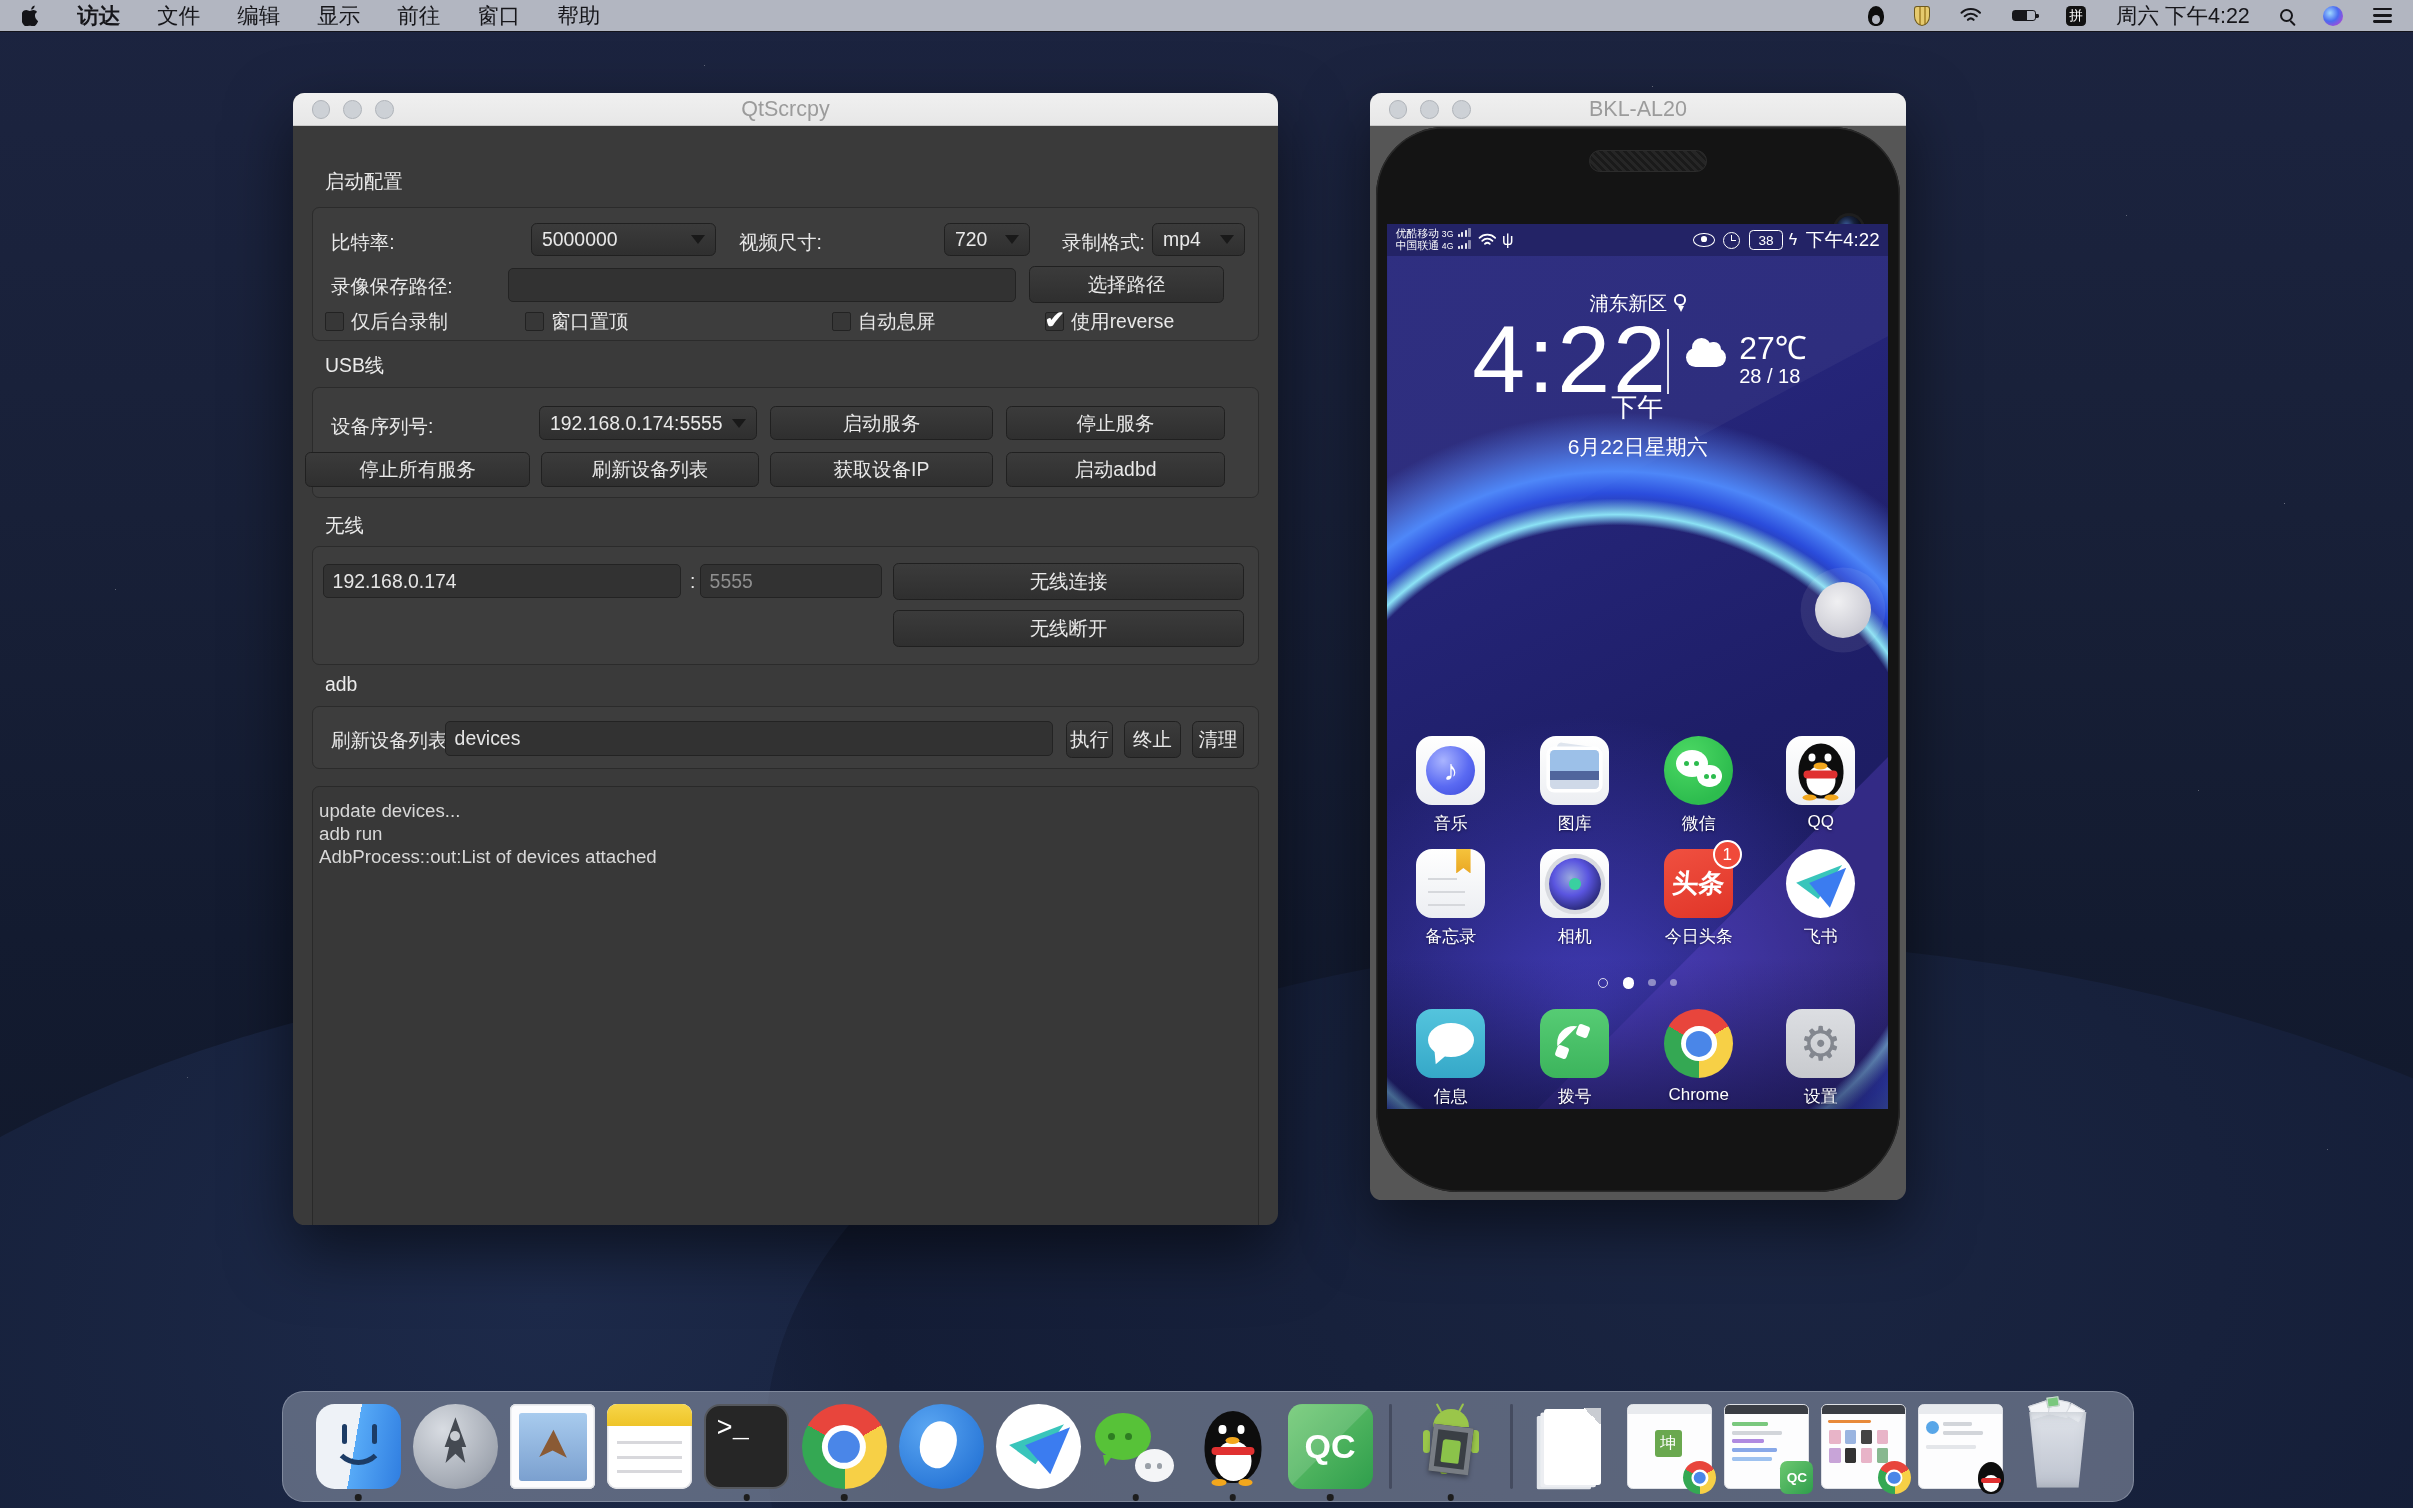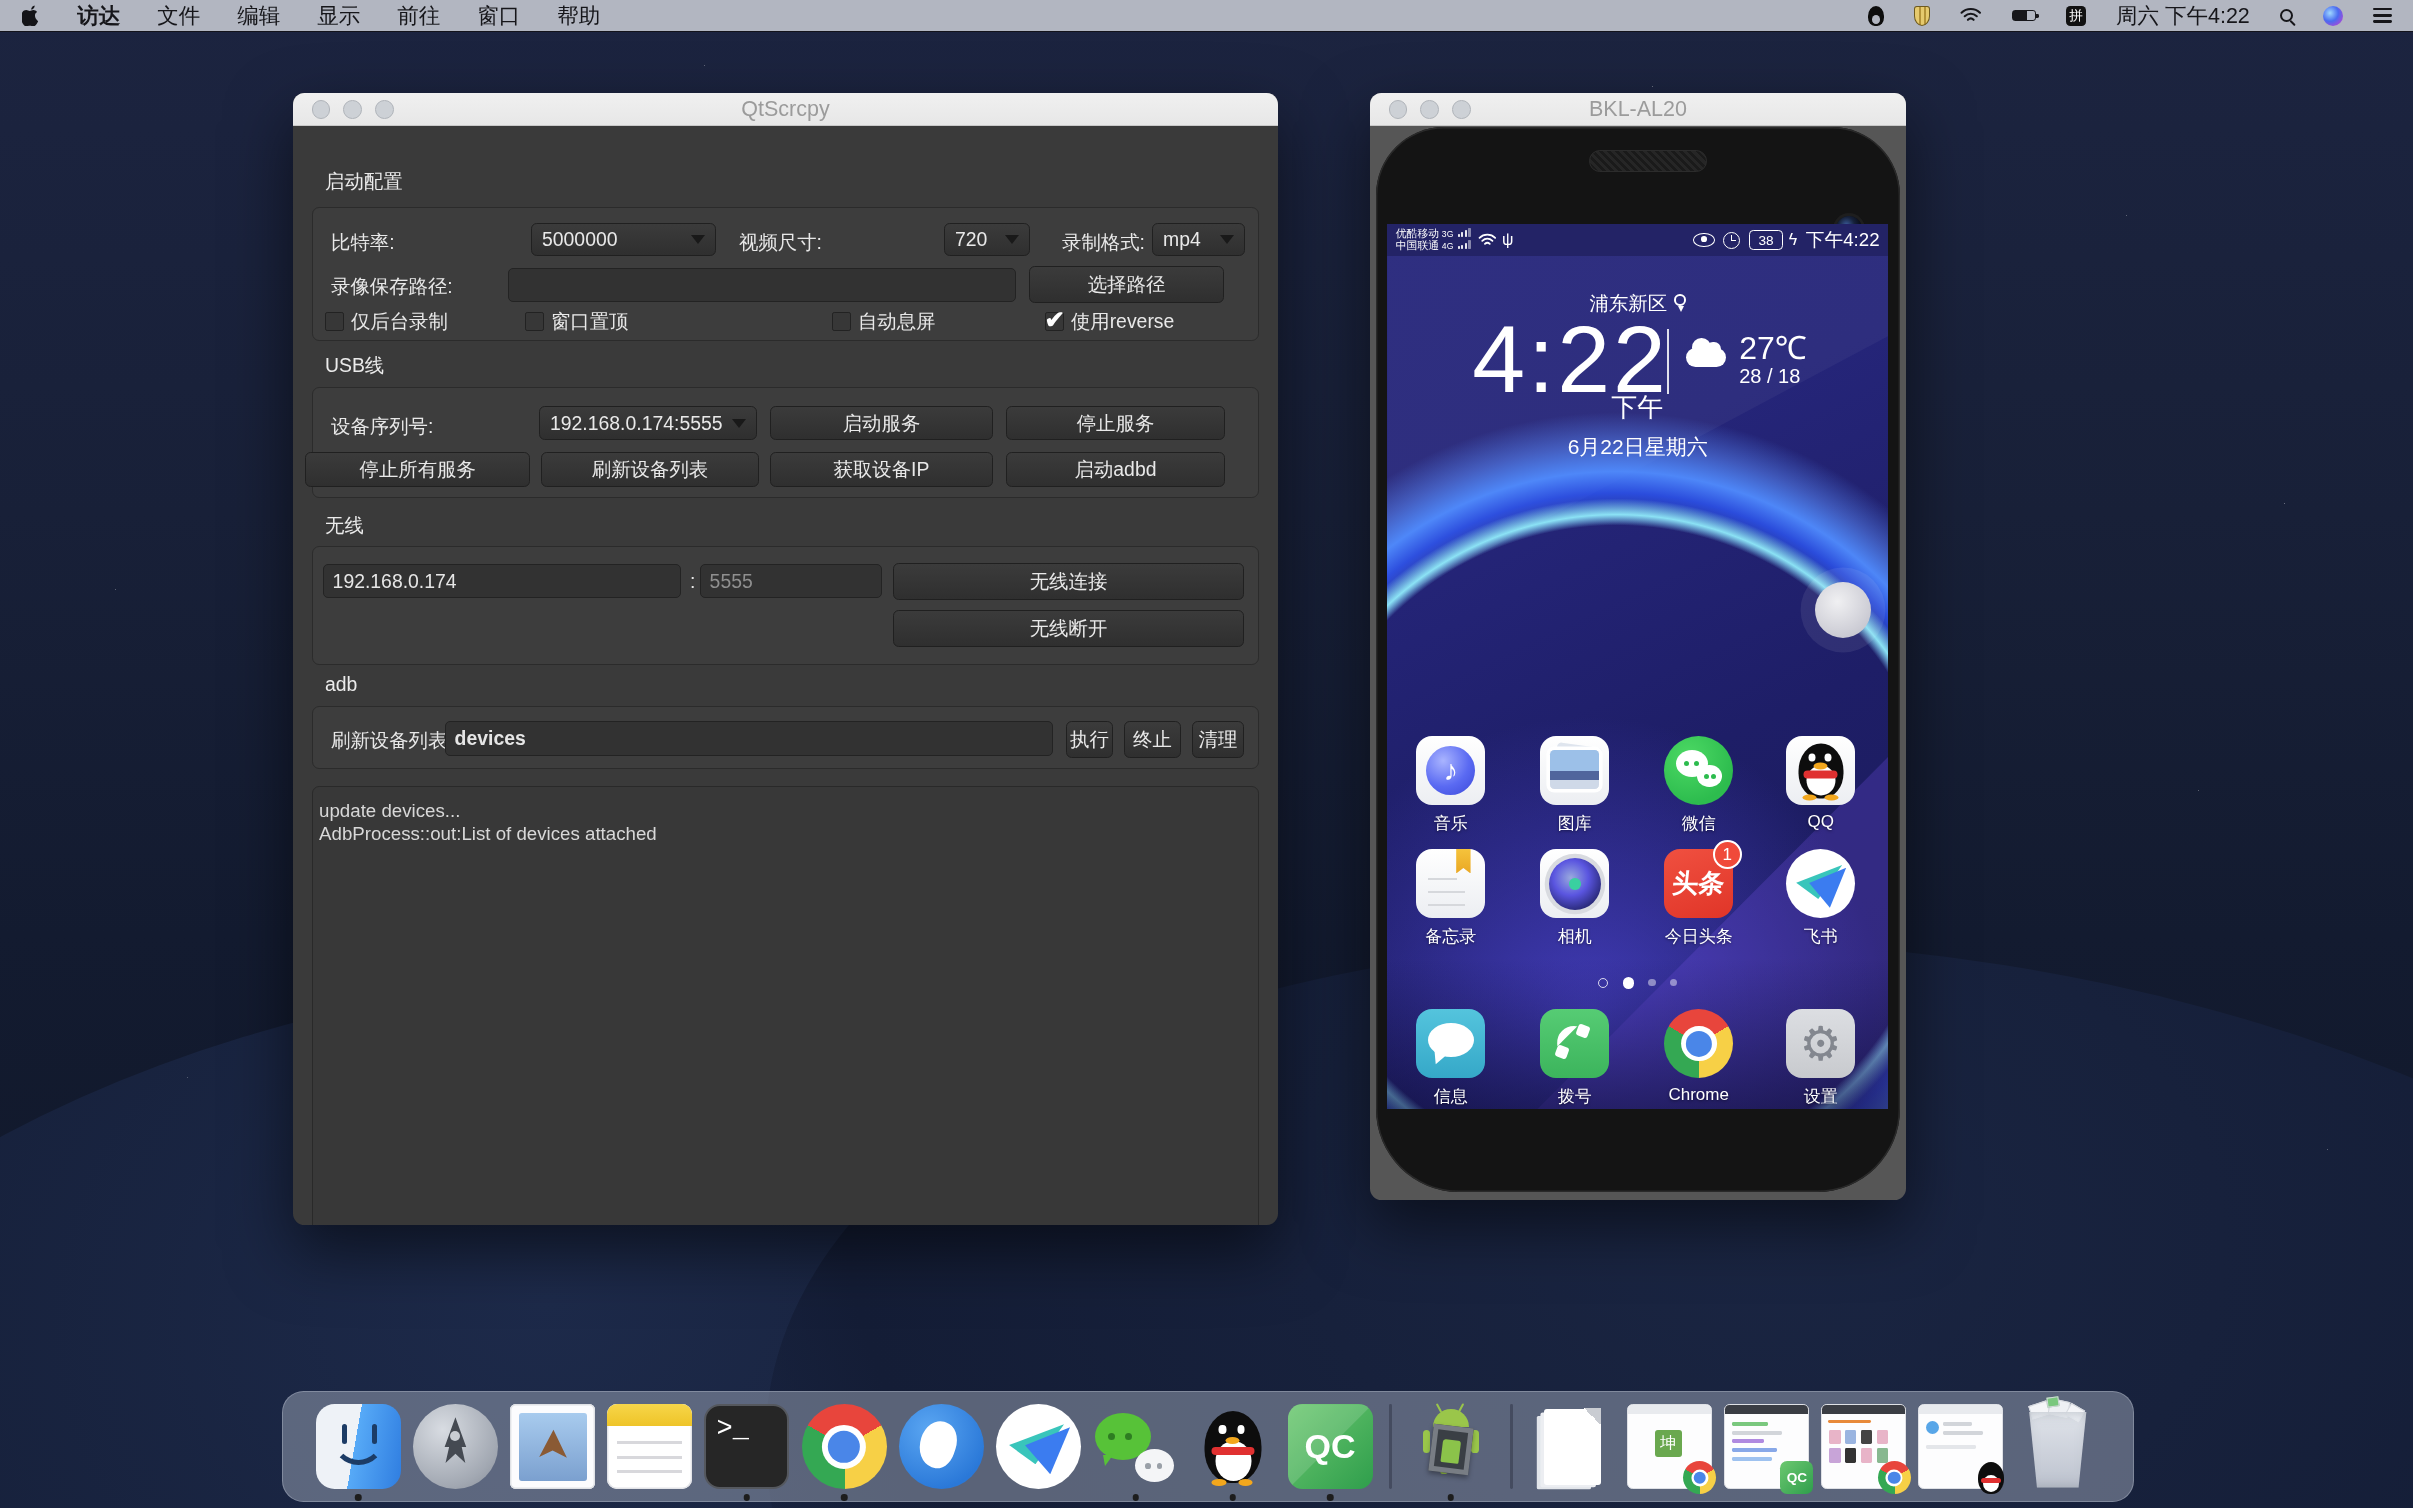--- a/index.html
+++ b/index.html
@@ -440,27 +440,28 @@
       <div class="qgroup" style="left:19.4px;top:420px;width:947px;height:119px"></div>
       <input class="qinput" style="left: 30px; top: 438px; width: 358px; height: 34px;" value="192.168.0.174">
       <div class="qlabel" style="left:397px;top:444px">:</div>
       <input class="qinput" style="left: 407px; top: 438px; width: 182px; height: 34px;" placeholder="5555">
       <div class="qbtn" style="left:600px;top:437px;width:351px;height:37px">无线连接</div>
       <div class="qbtn" style="left:600px;top:484px;width:351px;height:37px">无线断开</div>
 
       <div class="qsec" style="left:32px;top:547px">adb</div>
       <div class="qgroup" style="left:19.4px;top:580px;width:947px;height:63px"></div>
       <div class="qlabel" style="left:38px;top:601px">刷新设备列表:</div>
-      <input class="qinput" style="left: 152px; top: 595px; width: 608px; height: 35px; font-weight: bold;" value="devices">
+      <input class="qinput" style="left: 152px; top: 595px; width: 608px; height: 35px;" value="devices">
       <div class="qbtn" style="left:773px;top:595px;width:47px;height:37px">执行</div>
       <div class="qbtn" style="left:831px;top:595px;width:57px;height:37px">终止</div>
       <div class="qbtn" style="left:899px;top:595px;width:52px;height:37px">清理</div>
 
       <div class="qlog" style="left:19.4px;top:660px;width:947px;height:462px">
         <div>update devices...</div>
+        <div>adb run</div>
         <div>AdbProcess::out:List of devices attached</div>
       </div>
     </div>
   </div>
 
   <div class="mwin" id="phone-window">
     <div class="titlebar">
       <span class="tl-dots">
         <span class="tl-dot"></span>
         <span class="tl-dot"></span>

